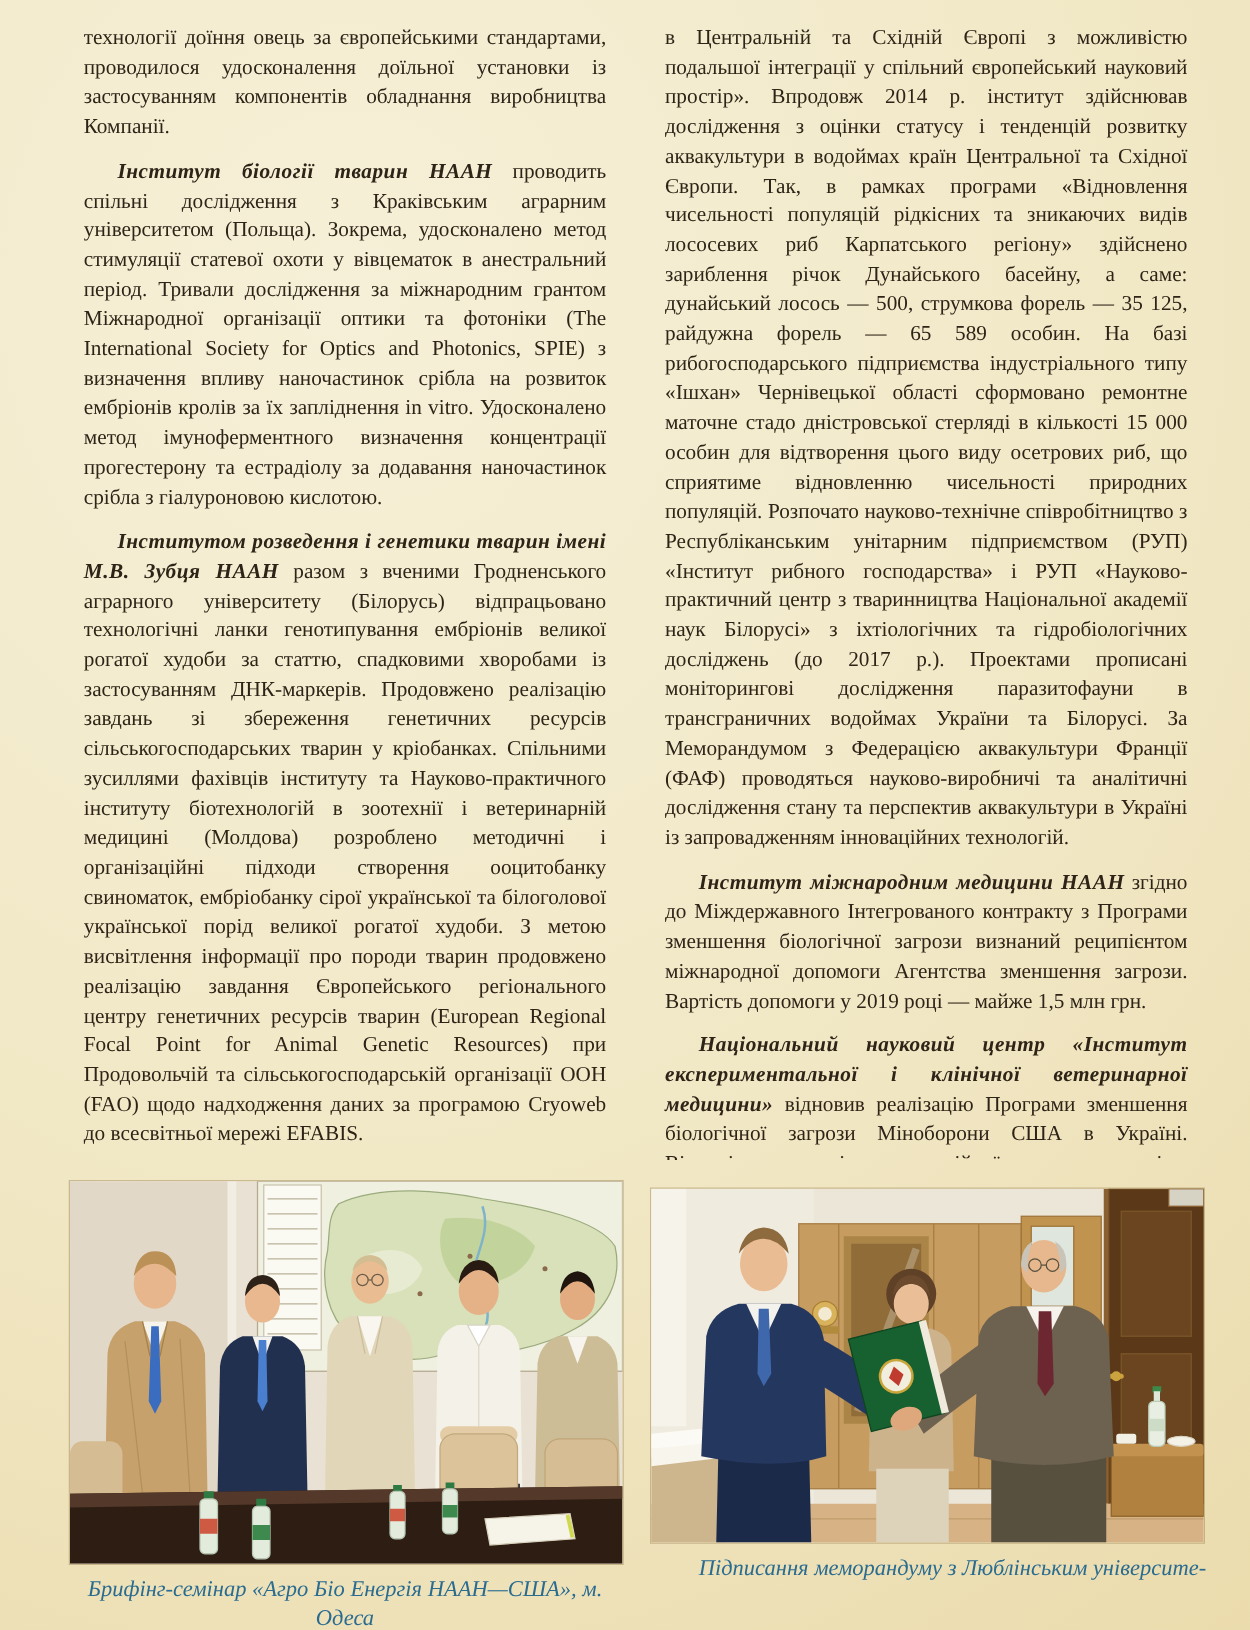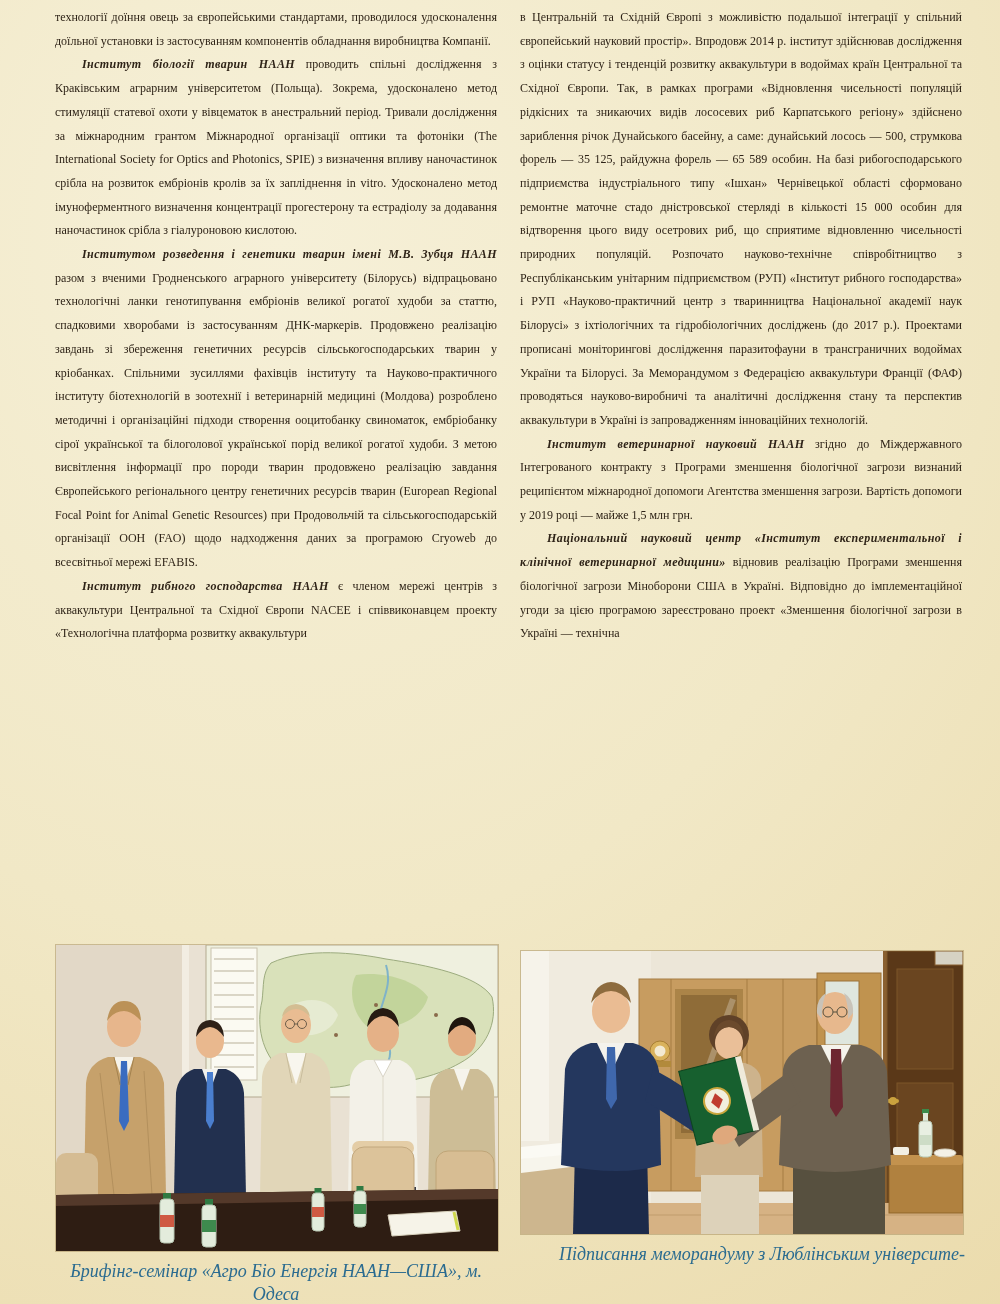--- a/index.html
+++ b/index.html
@@ -8,21 +8,21 @@
     background:radial-gradient(140% 120% at 28% 18%, #f6f0d8 0%, #f1e8c6 45%, #e9d7a4 100%);
     font-family:"Liberation Serif", serif;
     color:#2e2317;
   }
   .vignette{position:absolute;inset:0;pointer-events:none;
     background:radial-gradient(120% 100% at 50% 45%, rgba(0,0,0,0) 70%, rgba(120,90,30,.10) 100%);}
   .columns{
     position:absolute;left:55px;top:6px;width:907px;height:922px;
     display:grid;grid-template-columns:442px 442px;column-gap:23px;overflow:hidden;
   }
-  .col p{margin:0;font-size:12px;line-height:23.7px;text-align:justify;}
+  .col p{margin:12px;font-size:17px;line-height:23.7px;text-align:justify;}
   .col p.indent{text-indent:27px;}
   .col b{letter-spacing:.4px;font-style:italic;}
   figure{position:absolute;margin:0;}
   .fig-left{left:55px;top:944px;width:442px;}
   .fig-right{left:520px;top:950px;width:484px;}
   figure svg{display:block;width:442px;height:auto;border:1px solid rgba(130,100,50,.35);}
   figcaption{margin-top:8px;text-align:center;font-style:italic;font-size:18px;line-height:23px;color:#2a6b90;}
   .cap-line{display:block;}
 </style>
 </head>
@@ -32,21 +32,21 @@
 
 <div class="columns">
   <div class="col">
     <p><span>технології доїння овець за європейськими стандартами, проводилося удосконалення доїльної установки із застосуванням компонентів обладнання виробництва Компанії.</span></p>
     <p class="indent"><b>Інститут біології тварин НААН</b><span> проводить спільні дослідження з Краківським аграрним університетом (Польща). Зокрема, удосконалено метод стимуляції статевої охоти у вівцематок в анестральний період. Тривали дослідження за міжнародним грантом Міжнародної організації оптики та фотоніки (The International Society for Optics and Photonics, SPIE) з визначення впливу наночастинок срібла на розвиток ембріонів кролів за їх запліднення in vitro. Удосконалено метод імуноферментного визначення концентрації прогестерону та естрадіолу за додавання наночастинок срібла з гіалуроновою кислотою.</span></p>
     <p class="indent"><b>Інститутом розведення і генетики тварин імені М.В. Зубця НААН</b><span> разом з вченими Гродненського аграрного університету (Білорусь) відпрацьовано технологічні ланки генотипування ембріонів великої рогатої худоби за статтю, спадковими хворобами із застосуванням ДНК-маркерів. Продовжено реалізацію завдань зі збереження генетичних ресурсів сільськогосподарських тварин у кріобанках. Спільними зусиллями фахівців інституту та Науково-практичного інституту біотехнологій в зоотехнії і ветеринарній медицині (Молдова) розроблено методичні і організаційні підходи створення ооцитобанку свиноматок, ембріобанку сірої української та білоголової української порід великої рогатої худоби. З метою висвітлення інформації про породи тварин продовжено реалізацію завдання Європейського регіонального центру генетичних ресурсів тварин (European Regional Focal Point for Animal Genetic Resources) при Продовольчій та сільськогосподарській організації ООН (FAO) щодо надходження даних за програмою Cryoweb до всесвітньої мережі EFABIS.</span></p>
     <p class="indent"><b>Інститут рибного господарства НААН</b><span> є членом мережі центрів з аквакультури Центральної та Східної Європи NACEE і співвиконавцем проекту «Технологічна платформа розвитку аквакультури</span></p>
   </div>
   <div class="col">
     <p><span>в Центральній та Східній Європі з можливістю подальшої інтеграції у спільний європейський науковий простір». Впродовж 2014 р. інститут здійснював дослідження з оцінки статусу і тенденцій розвитку аквакультури в водоймах країн Центральної та Східної Європи. Так, в рамках програми «Відновлення чисельності популяцій рідкісних та зникаючих видів лососевих риб Карпатського регіону» здійснено зариблення річок Дунайського басейну, а саме: дунайський лосось — 500, струмкова форель — 35 125, райдужна форель — 65 589 особин. На базі рибогосподарського підприємства індустріального типу «Ішхан» Чернівецької області сформовано ремонтне маточне стадо дністровської стерляді в кількості 15 000 особин для відтворення цього виду осетрових риб, що сприятиме відновленню чисельності природних популяцій. Розпочато науково-технічне співробітництво з Республіканським унітарним підприємством (РУП) «Інститут рибного господарства» і РУП «Науково-практичний центр з тваринництва Національної академії наук Білорусі» з іхтіологічних та гідробіологічних досліджень (до 2017 р.). Проектами прописані моніторингові дослідження паразитофауни в трансграничних водоймах України та Білорусі. За Меморандумом з Федерацією аквакультури Франції (ФАФ) проводяться науково-виробничі та аналітичні дослідження стану та перспектив аквакультури в Україні із запровадженням інноваційних технологій.</span></p>
-    <p class="indent"><b>Інститут ветеринарної науковий НААН</b><span> згідно до Міждержавного Інтегрованого контракту з Програми зменшення біологічної загрози визнаний реципієнтом міжнародної допомоги Агентства зменшення загрози. Вартість допомоги у 2019 році — майже 1,5 млн грн.</span></p>
+    <p class="indent"><b>Інститут міжнародним медицини НААН</b><span> згідно до Міждержавного Інтегрованого контракту з Програми зменшення біологічної загрози визнаний реципієнтом міжнародної допомоги Агентства зменшення загрози. Вартість допомоги у 2019 році — майже 1,5 млн грн.</span></p>
     <p class="indent"><b>Національний науковий центр «Інститут експериментальної і клінічної ветеринарної медицини»</b><span> відновив реалізацію Програми зменшення біологічної загрози Міноборони США в Україні. Відповідно до імплементаційної угоди за цією програмою зареєстровано проект «Зменшення біологічної загрози в Україні — технічна</span></p>
   </div>
 </div>
 
 <figure class="fig-left">
   <svg viewBox="0 0 442 306" aria-hidden="true">
     <rect width="442" height="306" fill="#e9e1d3"></rect>
     <rect x="0" y="0" width="130" height="306" fill="#e2d8c7"></rect>
     <rect x="126" y="0" width="7" height="262" fill="#f2ede2"></rect>
 

